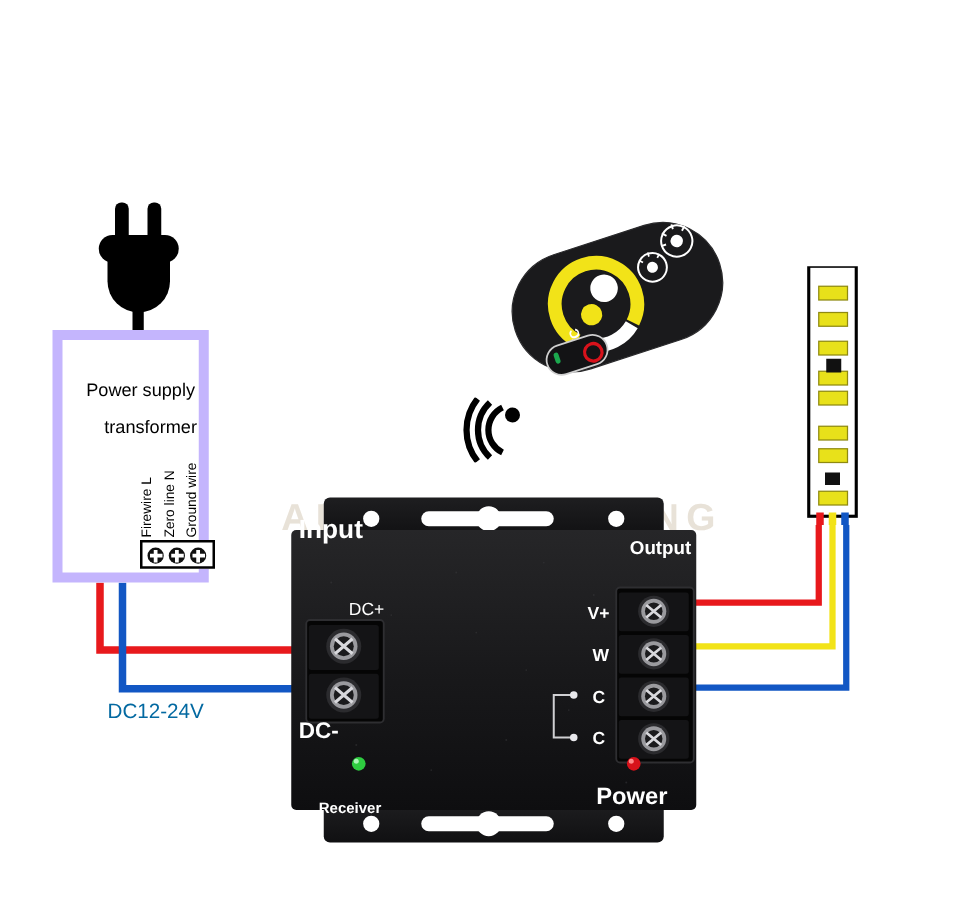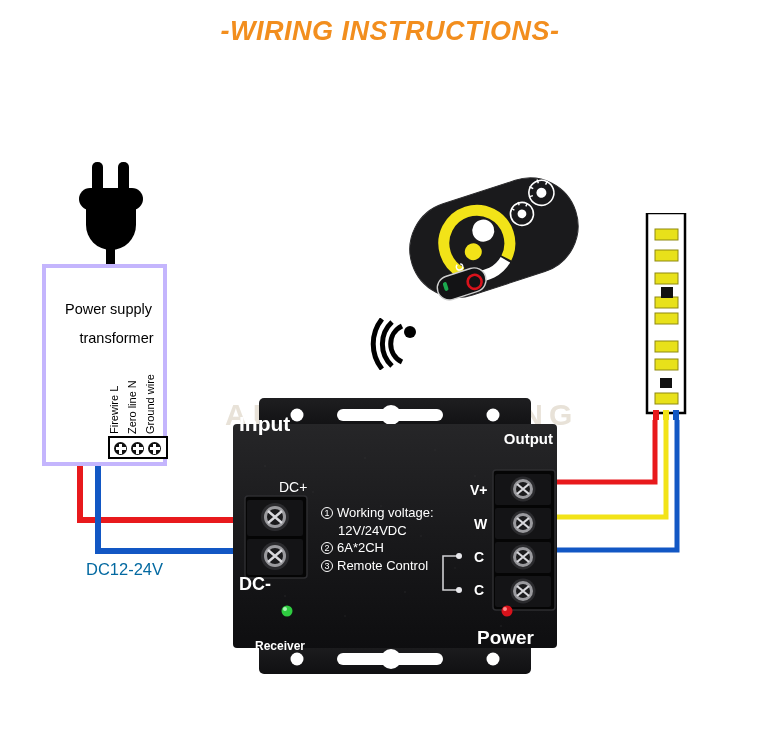--- a/index.html
+++ b/index.html
@@ -44,21 +44,21 @@
   }
 
   
   #plug { position: absolute; left: 62px; top: 158px; width: 100px; height: 108px; z-index: 3; }
 
   
   #transformer {
     position: absolute;
     left: 42px; top: 264px;
     width: 125px; height: 202px;
-    border: 4px solid #c4b5fd;
+    border: 8px solid #c4b5fd;
     background: #fff;
     z-index: 3;
   }
   .trf-title {
     position: absolute; left: 0; width: 125px;
     text-align: center; font-size: 14.5px; color: #000;
   }
   #trf-l1 { top: 33px; }
   #trf-l2 { top: 62px; padding-left: 16px; }
 
@@ -170,21 +170,20 @@
     margin-right: 4px;
     vertical-align: 1px;
   }
   .feat-cont { padding-left: 17px; }
 </style>
 </head>
 <body>
 
 <div id="stage">
 
-  <div id="title">-WIRING INSTRUCTIONS-</div>
 
   <div id="watermark">ALIBRE LIGHTING</div>
 
   <svg id="wires" viewBox="0 0 780 733">
 
     <polyline points="80,466 80,520 263,520" fill="none" stroke="#E8191C" stroke-width="6"></polyline>
 
     <polyline points="98,466 98,551 263,551" fill="none" stroke="#1257C4" stroke-width="6"></polyline>
 
     <polyline points="519,482 655,482 655,420" fill="none" stroke="#E8191C" stroke-width="5"></polyline>
@@ -386,30 +385,18 @@
     <div class="ctl-text ctl-bold" id="lbl-output">Output</div>
 
     <div class="ctl-text ctl-bold" id="lbl-dcp">DC+</div>
     <div class="ctl-text ctl-bold" id="lbl-dcm">DC-</div>
 
     <div class="ctl-text ctl-bold" id="lbl-vp">V+</div>
     <div class="ctl-text ctl-bold" id="lbl-w">W</div>
     <div class="ctl-text ctl-bold" id="lbl-c1">C</div>
     <div class="ctl-text ctl-bold" id="lbl-c2">C</div>
 
-    <div id="featlist">
-      <div class="feat-row">
-        <span class="circnum">1</span><span>Working voltage:</span>
-      </div>
-      <div class="feat-row feat-cont">12V/24VDC</div>
-      <div class="feat-row">
-        <span class="circnum">2</span><span>6A*2CH</span>
-      </div>
-      <div class="feat-row">
-        <span class="circnum">3</span><span>Remote Control</span>
-      </div>
-    </div>
 
     <div class="ctl-text ctl-bold" id="lbl-receiver">Receiver</div>
     <div class="ctl-text ctl-bold" id="lbl-power">Power</div>
   </div>
 
 </div>
 
 </body></html>

